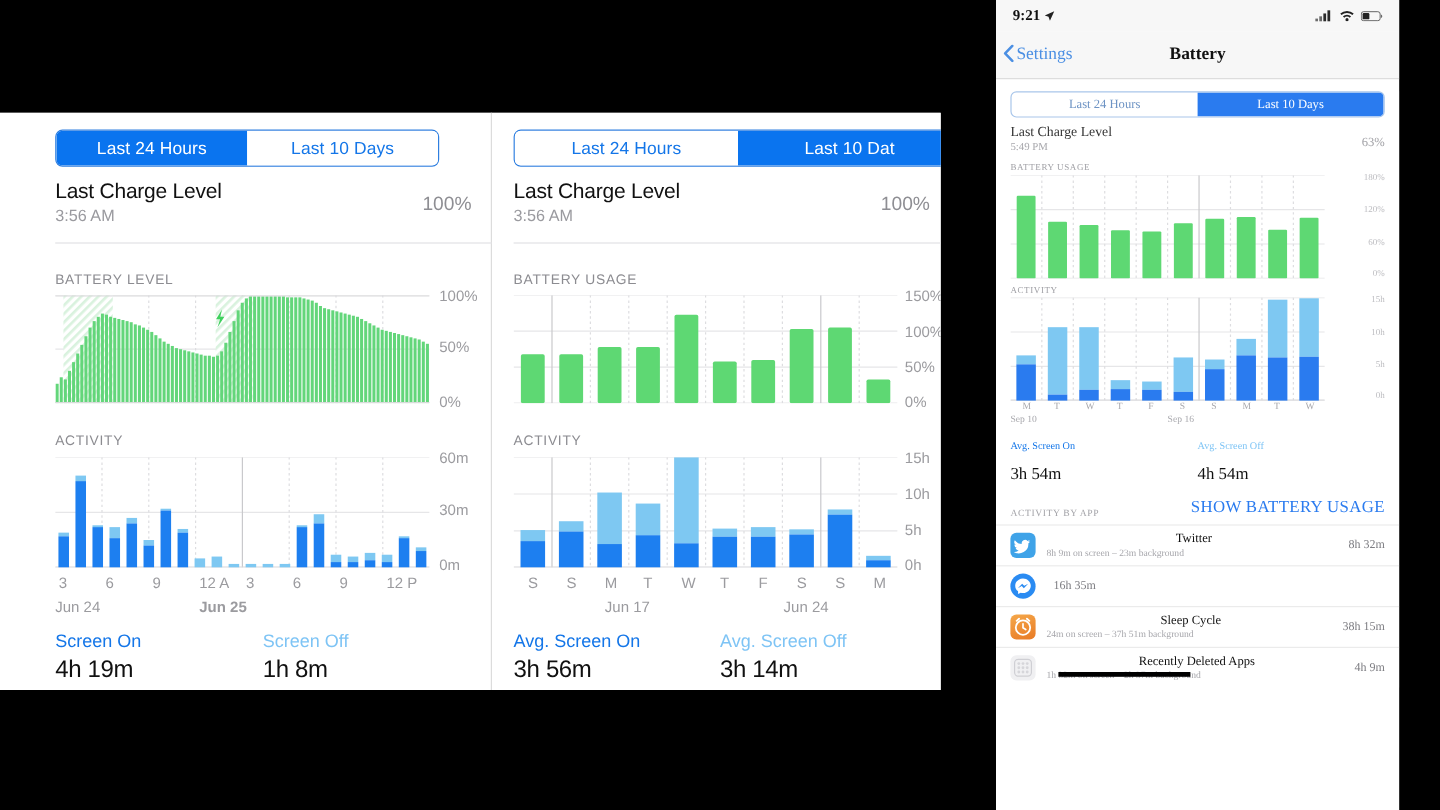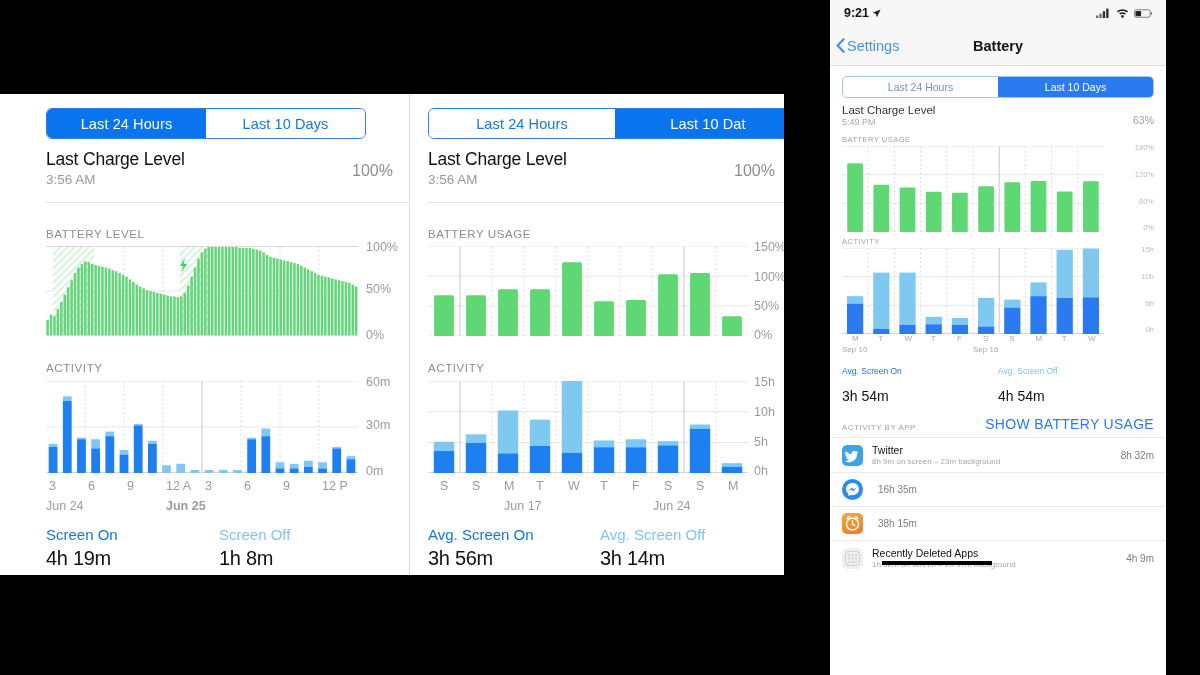--- a/index.html
+++ b/index.html
@@ -64,20 +64,21 @@
   .stat-label { position: absolute; font-size: 15px; }
   .stat-on { color: #1476e8; }
   .stat-off { color: #7ec4f5; }
   .stat-val { position: absolute; font-size: 20px; color: #111; letter-spacing: -.3px; }
 
   
   .phone {
     position: absolute; left: 830px; top: 0; width: 336px; height: 675px;
     background: #fff; overflow: hidden;
     font-size: 12px;
+    font-family: Liberation Serif, serif;
   }
   .statusbar {
     height: 26px; display: flex; align-items: center;
     justify-content: space-between; padding: 0 14px;
     background: #f7f7f7;
   }
   .sb-time { font-size: 12.5px; font-weight: bold; color: #111; display:flex; align-items:center; gap:3px;}
   .sb-right { display: flex; align-items: center; gap: 5px; }
   .navbar {
     height: 40px; background: #f7f7f7; display: flex; align-items: center;
@@ -118,21 +119,21 @@
     padding: 12px 12px 5px 12px;
   }
   .ph-abyapp-l { font-size: 8px; color: #a2a2a7; letter-spacing: .5px; }
   .ph-abyapp-r { font-size: 14px; color: #2a7bef; letter-spacing: .3px; }
   .app-row {
     display: flex; align-items: center; padding: 6px 12px 6px 12px;
     border-top: 1px solid #ebebeb; position: relative; min-height: 34px;
   }
   .app-icon { width: 21px; height: 21px; border-radius: 5px; flex: none; margin-right: 9px; position: relative; overflow: hidden; }
   .app-text { flex: 1; min-width: 0; }
-  .app-name { font-size: 10.5px; color: #111; }
+  .app-name { font-size: 10.5px; color: #111; text-align: center; }
   .app-sub { font-size: 8px; color: #a6a6ab; margin-top: 1px; position: relative; white-space: nowrap; }
   .app-time { font-size: 10px; color: #7d7d82; margin-left: 6px; white-space: nowrap; }
   .redact { position: absolute; left: 52px; top: 6px; width: 110px; height: 4px; background: #000; }
 </style>
 </head>
 <body>
 
 <div class="left-stage">
   <div class="left-inner">
 
@@ -682,20 +683,24 @@
               <path d="M10.5 4C6.9 4 4 6.7 4 10.1c0 1.9.9 3.6 2.4 4.7v2.3l2.2-1.2c.6.2 1.2.3 1.9.3 3.6 0 6.5-2.7 6.5-6.1S14.1 4 10.5 4zm.7 8.2L9.5 10.4l-3.3 1.8 3.6-3.8 1.7 1.8 3.3-1.8-3.6 3.8z" fill="#fff"></path>
             </svg></div>
           <div class="app-time">16h 35m</div>
         </div>
         <div class="app-row">
           <div class="app-icon" style="background: linear-gradient(160deg, rgb(245, 168, 74), rgb(232, 122, 37));"><svg width="21" height="21" viewBox="0 0 21 21">
               <circle cx="10.5" cy="11" r="6" fill="none" stroke="#fff" stroke-width="1.5"></circle>
               <path d="M10.5 7.8v3.4l2.3 1.4" fill="none" stroke="#fff" stroke-width="1.4" stroke-linecap="round"></path>
               <path d="M5.2 5.4 7.2 3.6M15.8 5.4 13.8 3.6" stroke="#fff" stroke-width="1.5" stroke-linecap="round"></path>
             </svg></div>
+          <div class="app-text">
+            <div class="app-name">Sleep Cycle</div>
+            <div class="app-sub">24m on screen – 37h 51m background</div>
+          </div>
           <div class="app-time">38h 15m</div>
         </div>
         <div class="app-row">
           <div class="app-icon" style="background: rgb(240, 240, 242);"><svg width="21" height="21" viewBox="0 0 21 21">
               <rect x="3.5" y="3.5" width="14" height="14" rx="3" fill="none" stroke="#cfcfd4" stroke-width="1"></rect>
               <g fill="#d6d6da">
                 <circle cx="7" cy="7" r="1.2"></circle>
                 <circle cx="10.5" cy="7" r="1.2"></circle>
                 <circle cx="14" cy="7" r="1.2"></circle>
                 <circle cx="7" cy="10.5" r="1.2"></circle>

